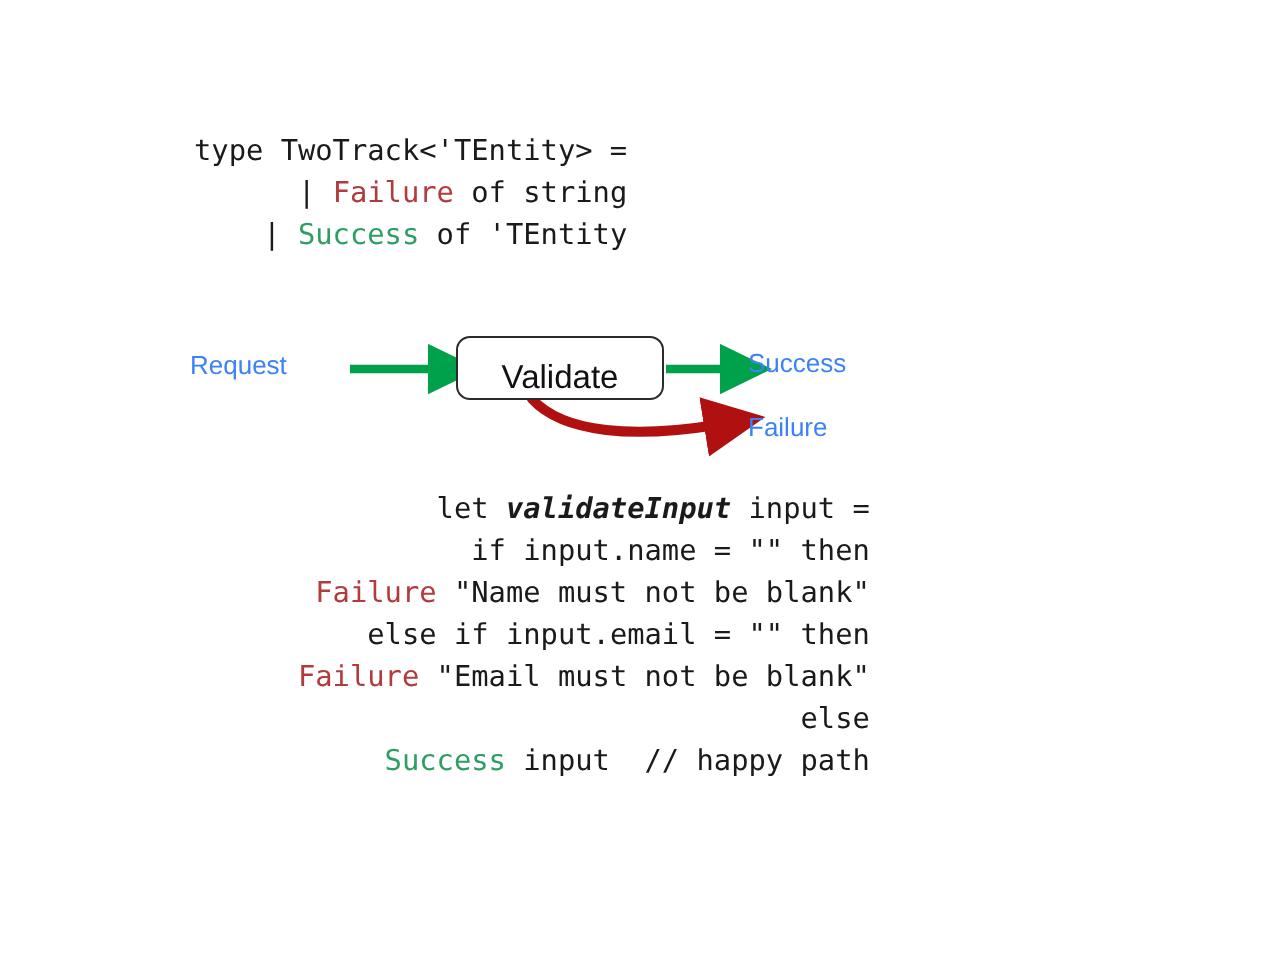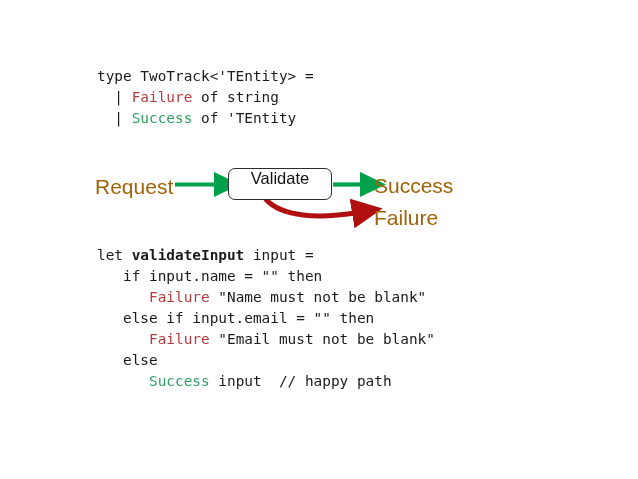--- a/index.html
+++ b/index.html
@@ -40,59 +40,59 @@
     position: absolute;
     font-family: "DejaVu Sans Mono", "Liberation Mono", monospace;
     font-size: 14.4px;
     line-height: 21px;
     color: #1a1a1a;
     white-space: pre;
   }
   #code-type { left: 97px; top: 66px; }
   #code-validate { left: 97px; top: 245px; }
 
-  .code-line { white-space: pre; }
+  .code-line { white-space: pre; text-align: right; }
   .tok-success { color: #2e9e63; }
   .tok-failure { color: #b23b3b; }
-  .tok-bold { font-weight: bold; }
+  .tok-bold { font-weight: bold; font-style: italic; }
 
   
   .diagram {
     position: absolute;
     left: 0;
     top: 0;
     width: 638px;
     height: 479px;
     pointer-events: none;
   }
   .diagram svg { display: block; }
 
   .node-label {
     position: absolute;
     font-family: "Liberation Sans", sans-serif;
-    font-size: 21px;
-    color: #a16207;
+    font-size: 13px;
+    color: #3b82f6;
     white-space: nowrap;
   }
   #label-request { left: 95px; top: 175px; }
   #label-success { left: 374px; top: 174px; }
   #label-failure { left: 374px; top: 206px; }
 
   .validate-box {
     position: absolute;
     left: 228px;
     top: 168px;
     width: 104px;
     height: 32px;
     box-sizing: border-box;
     background: #ffffff;
     border: 1.3px solid #2b2b2b;
     border-radius: 7px;
     display: flex;
-    align-items: flex-start;
+    align-items: flex-end;
     justify-content: center;
   }
   .validate-box .box-text {
     font-family: "Liberation Sans", sans-serif;
     font-size: 16.5px;
     color: #111111;
     white-space: nowrap;
   }
 </style>
 </head>

